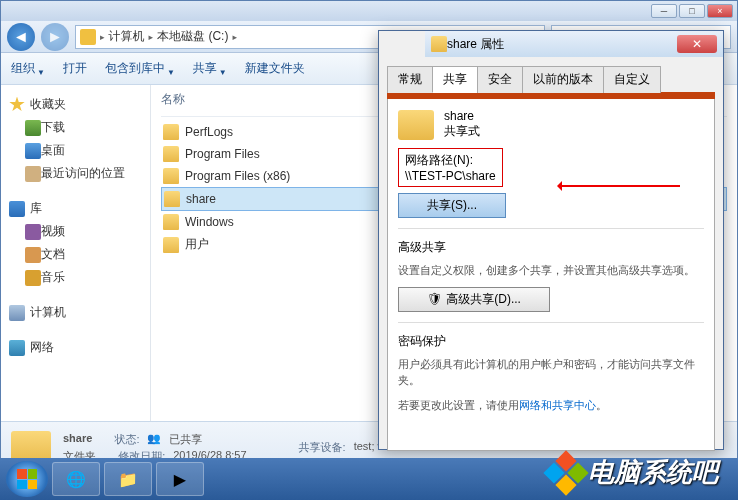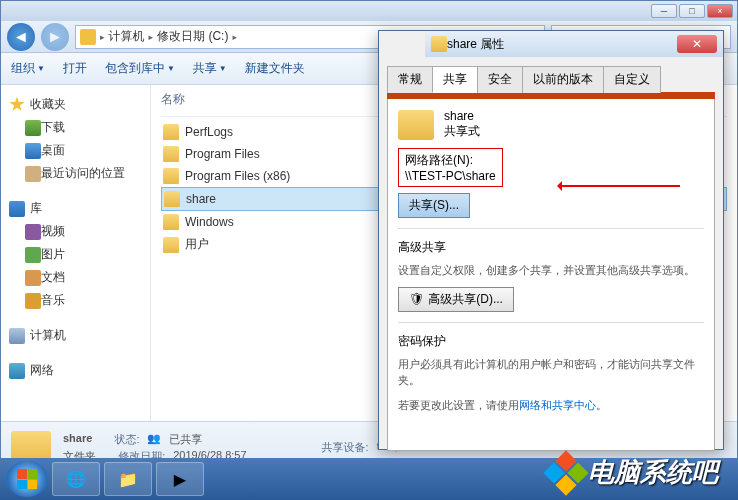--- a/index.html
+++ b/index.html
@@ -13,21 +13,21 @@
 
 .navbar { height: 32px; background: linear-gradient(#eaf1fa,#d5e3f3); display: flex; align-items: center; padding: 0 6px; gap: 6px; border-bottom: 1px solid #b0c4de; }
 .nav-arrow { width: 28px; height: 28px; border-radius: 50%; background: radial-gradient(#5aa0e0,#2a6db8); display: flex; align-items: center; justify-content: center; color: #fff; cursor: pointer; }
 .breadcrumb { flex: 1; height: 24px; background: #fff; border: 1px solid #9db8d8; display: flex; align-items: center; padding: 0 4px; font-size: 12px; gap: 4px; }
 .bc-icon { width: 16px; height: 16px; background: #f0c040; border-radius: 2px; }
 .bc-seg { color: #333; cursor: pointer; }
 .bc-arrow { color: #666; font-size: 9px; }
 .search { width: 180px; height: 24px; background: #fff; border: 1px solid #9db8d8; font-size: 11px; color: #888; padding: 0 6px; display: flex; align-items: center; font-style: italic; }
 
 .toolbar { height: 32px; background: linear-gradient(#f5f9fd,#e3edf7); display: flex; align-items: center; padding: 0 10px; gap: 18px; font-size: 12px; color: #1a4d8a; border-bottom: 1px solid #c8d8ea; }
-.tb-item { cursor: pointer; display: flex; align-items: center; gap: 2px; }
+.tb-item { cursor: pointer; display: flex; align-items: flex-end; gap: 2px; }
 .tb-drop { font-size: 8px; }
 
 .body { display: flex; height: calc(100% - 120px); justify-content: flex-end; }
 .sidebar { width: 150px; background: #fff; border-right: 1px solid #e0e6ed; padding: 8px 4px; overflow: auto; }
 .sb-group { margin-bottom: 12px; }
 .sb-head { display: flex; align-items: center; gap: 5px; padding: 3px 4px; font-size: 12px; color: #333; cursor: pointer; }
 .sb-item { display: flex; align-items: center; padding: 3px 4px 3px 20px; font-size: 12px; color: #333; cursor: pointer; }
 .ico { width: 16px; height: 16px; display: inline-block; }
 .ico.star { background: #f0c040; clip-path: polygon(50% 0,61% 35%,98% 35%,68% 57%,79% 91%,50% 70%,21% 91%,32% 57%,2% 35%,39% 35%); }
 .ico.dl { background: linear-gradient(#7ab850,#4a8830); border-radius: 2px; }
@@ -62,21 +62,21 @@
 .tab { padding: 4px 10px; background: #e8e8e8; border: 1px solid #aaa; border-bottom: none; margin-right: -1px; cursor: pointer; position: relative; top: 1px; }
 .tab.active { background: #fff; border-bottom: 1px solid #fff; }
 .tab-panel { background: #fff; border: 1px solid #aaa; border-top: none; padding: 10px; height: 352px; font-size: 12px; }
 .section-title { margin-bottom: 6px; }
 .share-info { display: flex; gap: 10px; align-items: center; margin-bottom: 8px; }
 .big-folder { width: 36px; height: 30px; background: linear-gradient(#fad87a,#e8b848); border-radius: 3px; }
 .share-name { font-weight: normal; }
 .red-box { border: 1px solid #d00; padding: 3px 6px; display: inline-block; margin-bottom: 6px; }
 .red-arrow { position: absolute; top: 185px; left: 560px; width: 120px; height: 2px; background: #e00; }
 .red-arrow::before { content: ''; position: absolute; left: -8px; top: -4px; border: 5px solid transparent; border-right-color: #e00; }
-.btn { background: linear-gradient(#f8f8f8,#e0e0e0); border: 1px solid #888; padding: 3px 10px; font-size: 12px; cursor: pointer; display: inline-flex; align-items: center; gap: 4px; }
+.btn { background: linear-gradient(#f8f8f8,#e0e0e0); border: 1px solid #888; padding: 3px 28px; font-size: 12px; cursor: pointer; display: inline-flex; align-items: center; gap: 4px; }
 .btn.blue { background: linear-gradient(#d0e4f8,#a8ccec); border-color: #5a8cc0; }
 .divider { border-top: 1px solid #ddd; margin: 10px 0; }
 .desc { color: #555; font-size: 11px; line-height: 1.5; margin: 4px 0 8px; }
 .link { color: #0066cc; cursor: pointer; }
 
 
 .taskbar { position: absolute; bottom: 0; left: 0; width: 738px; height: 42px; background: linear-gradient(#4a7ab8,#2a5a98); display: flex; align-items: center; padding: 0 6px; gap: 4px; }
 .start { width: 42px; height: 36px; background: radial-gradient(circle,#6ab0f0 30%,#2a6db8 70%); border-radius: 50%; cursor: pointer; display: flex; align-items: center; justify-content: center; }
 .start-flag { width: 20px; height: 20px; display: grid; grid-template: 1fr 1fr / 1fr 1fr; gap: 1px; }
 .start-flag span:nth-child(1){background:#f25022}.start-flag span:nth-child(2){background:#7fba00}.start-flag span:nth-child(3){background:#00a4ef}.start-flag span:nth-child(4){background:#ffb900}
@@ -97,21 +97,21 @@
   </div>
 
   <div class="navbar">
     <div class="nav-arrow">◄</div>
     <div class="nav-arrow" style="opacity:.5">►</div>
     <div class="breadcrumb">
       <span class="bc-icon"></span>
       <span class="bc-arrow">▸</span>
       <span class="bc-seg">计算机</span>
       <span class="bc-arrow">▸</span>
-      <span class="bc-seg">修改日期 (C:)</span>
+      <span class="bc-seg">本地磁盘 (C:)</span>
       <span class="bc-arrow">▸</span>
     </div>
     <div class="search">搜索 本地磁盘 (C:)</div>
   </div>
 
   <div class="toolbar">
     <span class="tb-item">
         <span>组织</span>
         <span class="tb-drop">▼</span>
       </span>
@@ -152,24 +152,20 @@
           </div>
       </div>
       <div class="sb-group">
         <div class="sb-head">
             <span class="ico lib"></span>
             <span>库</span>
           </div>
         <div class="sb-item">
             <span class="ico vid"></span>
             <span>视频</span>
-          </div>
-        <div class="sb-item">
-            <span class="ico pic"></span>
-            <span>图片</span>
           </div>
         <div class="sb-item">
             <span class="ico doc"></span>
             <span>文档</span>
           </div>
         <div class="sb-item">
             <span class="ico mus"></span>
             <span>音乐</span>
           </div>
       </div>
@@ -215,21 +211,21 @@
         </div>
     </div>
   </div>
 
   <div class="details">
     <div class="det-icon"></div>
     <div class="det-text">
       <div class="det-row"><b>share</b>&nbsp;&nbsp;<span class="det-lbl">状态:</span> 👥 <span>已共享</span></div>
       <div class="det-row"><span>文件夹</span>&nbsp;&nbsp;<span class="det-lbl">修改日期:</span><span>2019/6/28 8:57</span></div>
     </div>
-    <div class="det-text" style="margin-left:63px">
+    <div class="det-text" style="margin-left:40px">
       <div class="det-row">
           <span class="det-lbl">共享设备:</span>
           <span>test; w</span>
         </div>
     </div>
   </div>
 </div>
 
 <div class="dialog">
   <div class="dlg-title">

